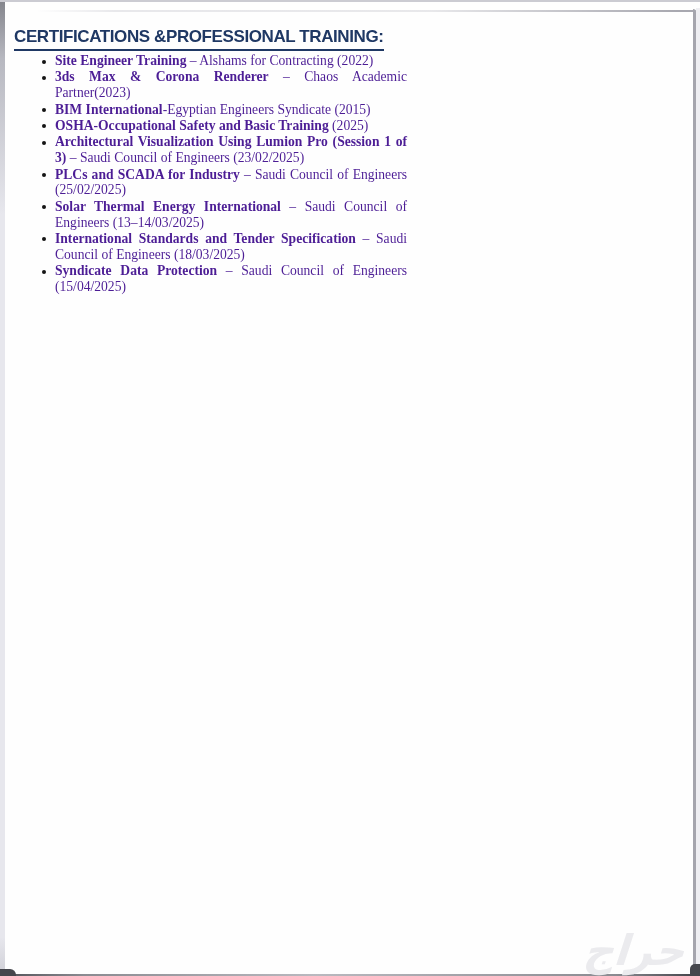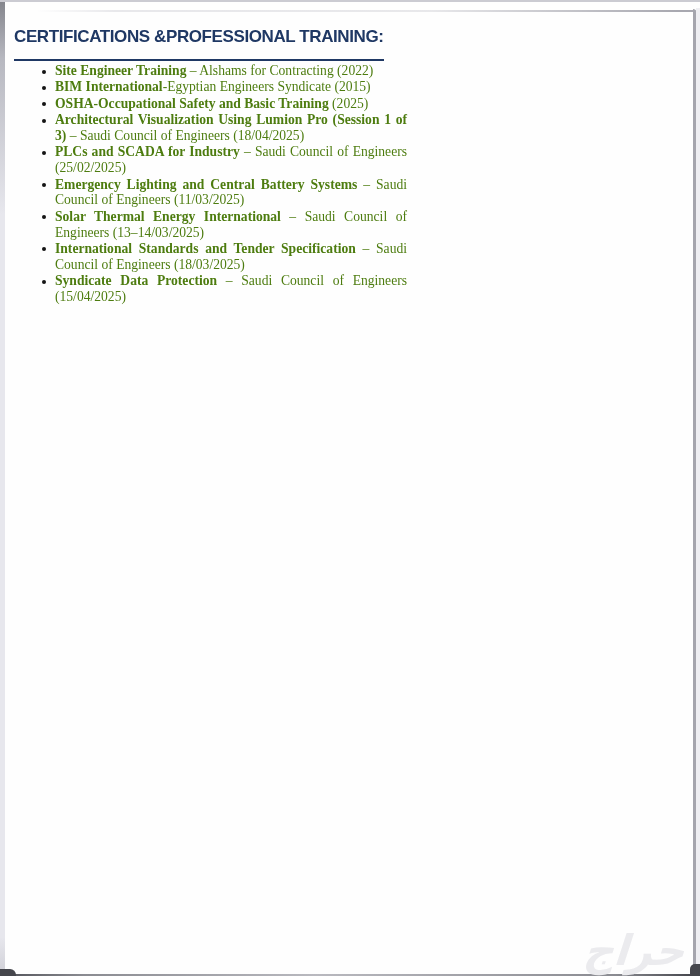--- a/index.html
+++ b/index.html
@@ -60,36 +60,36 @@
 
   .heading {
     display: inline-block;
     font-family: "Liberation Sans", sans-serif;
     font-weight: 700;
     font-size: 17px;
     letter-spacing: -0.4px;
     line-height: 20px;
     color: #1f3864;
     border-bottom: 2.5px solid #1f3864;
-    padding-bottom: 12px;
+    padding-bottom: 2px;
     white-space: nowrap;
   }
 
   .cert-list {
     list-style: none;
     margin-top: 2px;
     width: 400px;
   }
   .cert-list li {
     position: relative;
     margin-left: 41px;
     width: 352px;
     font-size: 13.6px;
     line-height: 15.8px;
-    color: #4d7c0f;
+    color: #4c1d95;
     text-align: justify;
     text-align-last: left;
     margin-bottom: 0.6px;
   }
   .cert-list li::before {
     content: "";
     position: absolute;
     left: -13px;
     top: 6.5px;
     width: 4px;
@@ -127,25 +127,25 @@
   <div class="edge-bottom"></div>
   <div class="corner-bl"></div>
   <div class="corner-br"></div>
 
   <div class="content">
     <div>
       <h1 class="heading">CERTIFICATIONS &amp;PROFESSIONAL TRAINING:</h1>
     </div>
     <ul class="cert-list" id="cert-list">
         <li><span class="cert-title">Site Engineer Training</span><span class="cert-detail"> – Alshams for Contracting (2022)</span></li>
+        <li><span class="cert-title">3ds Max &amp; Corona Renderer</span><span class="cert-detail"> – Chaos Academic Partner(2023)</span></li>
         <li><span class="cert-title">BIM International</span><span class="cert-detail">-Egyptian Engineers Syndicate (2015)</span></li>
         <li><span class="cert-title">OSHA-Occupational Safety and Basic Training</span><span class="cert-detail"> (2025)</span></li>
-        <li><span class="cert-title">Architectural Visualization Using Lumion Pro (Session 1 of 3)</span><span class="cert-detail"> – Saudi Council of Engineers (18/04/2025)</span></li>
+        <li><span class="cert-title">Architectural Visualization Using Lumion Pro (Session 1 of 3)</span><span class="cert-detail"> – Saudi Council of Engineers (23/02/2025)</span></li>
         <li><span class="cert-title">PLCs and SCADA for Industry</span><span class="cert-detail"> – Saudi Council of Engineers (25/02/2025)</span></li>
-        <li><span class="cert-title">Emergency Lighting and Central Battery Systems</span><span class="cert-detail"> – Saudi Council of Engineers (11/03/2025)</span></li>
         <li><span class="cert-title">Solar Thermal Energy International</span><span class="cert-detail"> – Saudi Council of Engineers (13–14/03/2025)</span></li>
         <li><span class="cert-title">International Standards and Tender Specification</span><span class="cert-detail"> – Saudi Council of Engineers (18/03/2025)</span></li>
         <li><span class="cert-title">Syndicate Data Protection</span><span class="cert-detail"> – Saudi Council of Engineers (15/04/2025)</span></li>
       </ul>
   </div>
 
   <div class="watermark">حراج</div>
 </div>
 
 </body></html>

